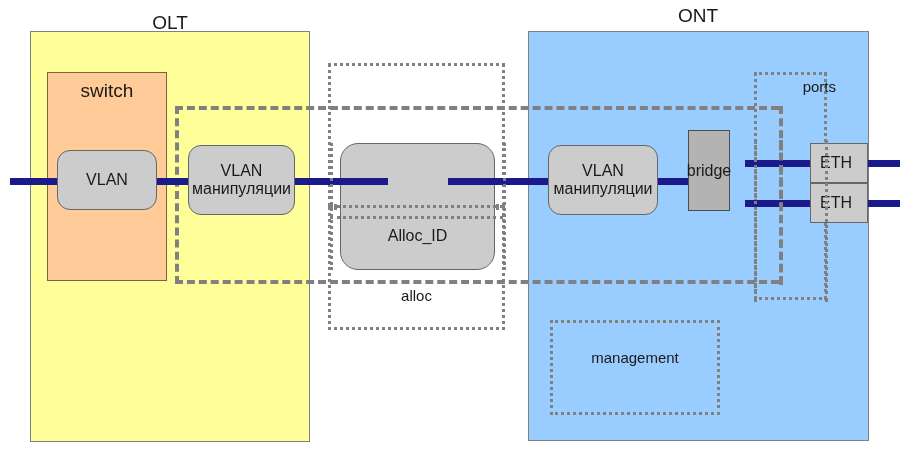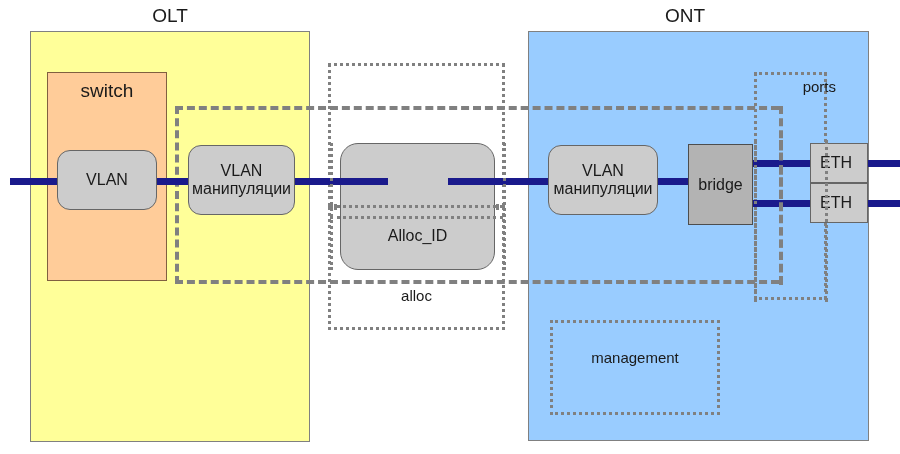--- a/index.html
+++ b/index.html
@@ -107,22 +107,22 @@
   .link {
     background: #1a1a8c;
     height: 7px;
   }
 </style>
 </head>
 <body>
 
 <div id="canvas">
 
-  <div class="abs lbl title-lbl" style="left:100px; top:5px; width:140px;">OLT</div>
-  <div class="abs lbl title-lbl" style="left:615px; top:5px; width:140px;">ONT</div>
+  <div class="abs lbl title-lbl" style="left:100px; top:12px; width:140px;">OLT</div>
+  <div class="abs lbl title-lbl" style="left:628px; top:5px; width:140px;">ONT</div>
 
   <div class="abs olt-box" style="left:30px; top:31px; width:280px; height:411px;"></div>
 
   <div class="abs switch-box" style="left:47px; top:72px; width:120px; height:209px;"></div>
   <div class="abs lbl inner-lbl" style="left:47px; top:80px; width:120px; font-size:19px;">switch</div>
 
   <div class="abs ont-box" style="left:528px; top:31px; width:341px; height:410px;"></div>
 
   <div class="abs hrule-dash" style="left:175px; top:106px; width:604px;"></div>
 
@@ -164,21 +164,21 @@
     <span class="lbl inner-lbl">VLAN
 манипуляции</span>
   </div>
 
 
   <div class="abs node-round" style="left:548px; top:145px; width:110px; height:70px;">
     <span class="lbl inner-lbl">VLAN
 манипуляции</span>
   </div>
 
-  <div class="abs node-rect" style="left:688px; top:144px; width:65px; height:81px;">
+  <div class="abs node-rect" style="left:688px; top:130px; width:42px; height:81px;">
     <span class="lbl inner-lbl">bridge</span>
   </div>
 
   <div class="abs node-rect-light" style="left:810px; top:143px; width:58px; height:40px;">
     <span class="lbl inner-lbl" style="padding-left:9px;">ETH</span>
   </div>
 
   <div class="abs node-rect-light" style="left:810px; top:183px; width:58px; height:40px;">
     <span class="lbl inner-lbl" style="padding-left:9px;">ETH</span>
   </div>

